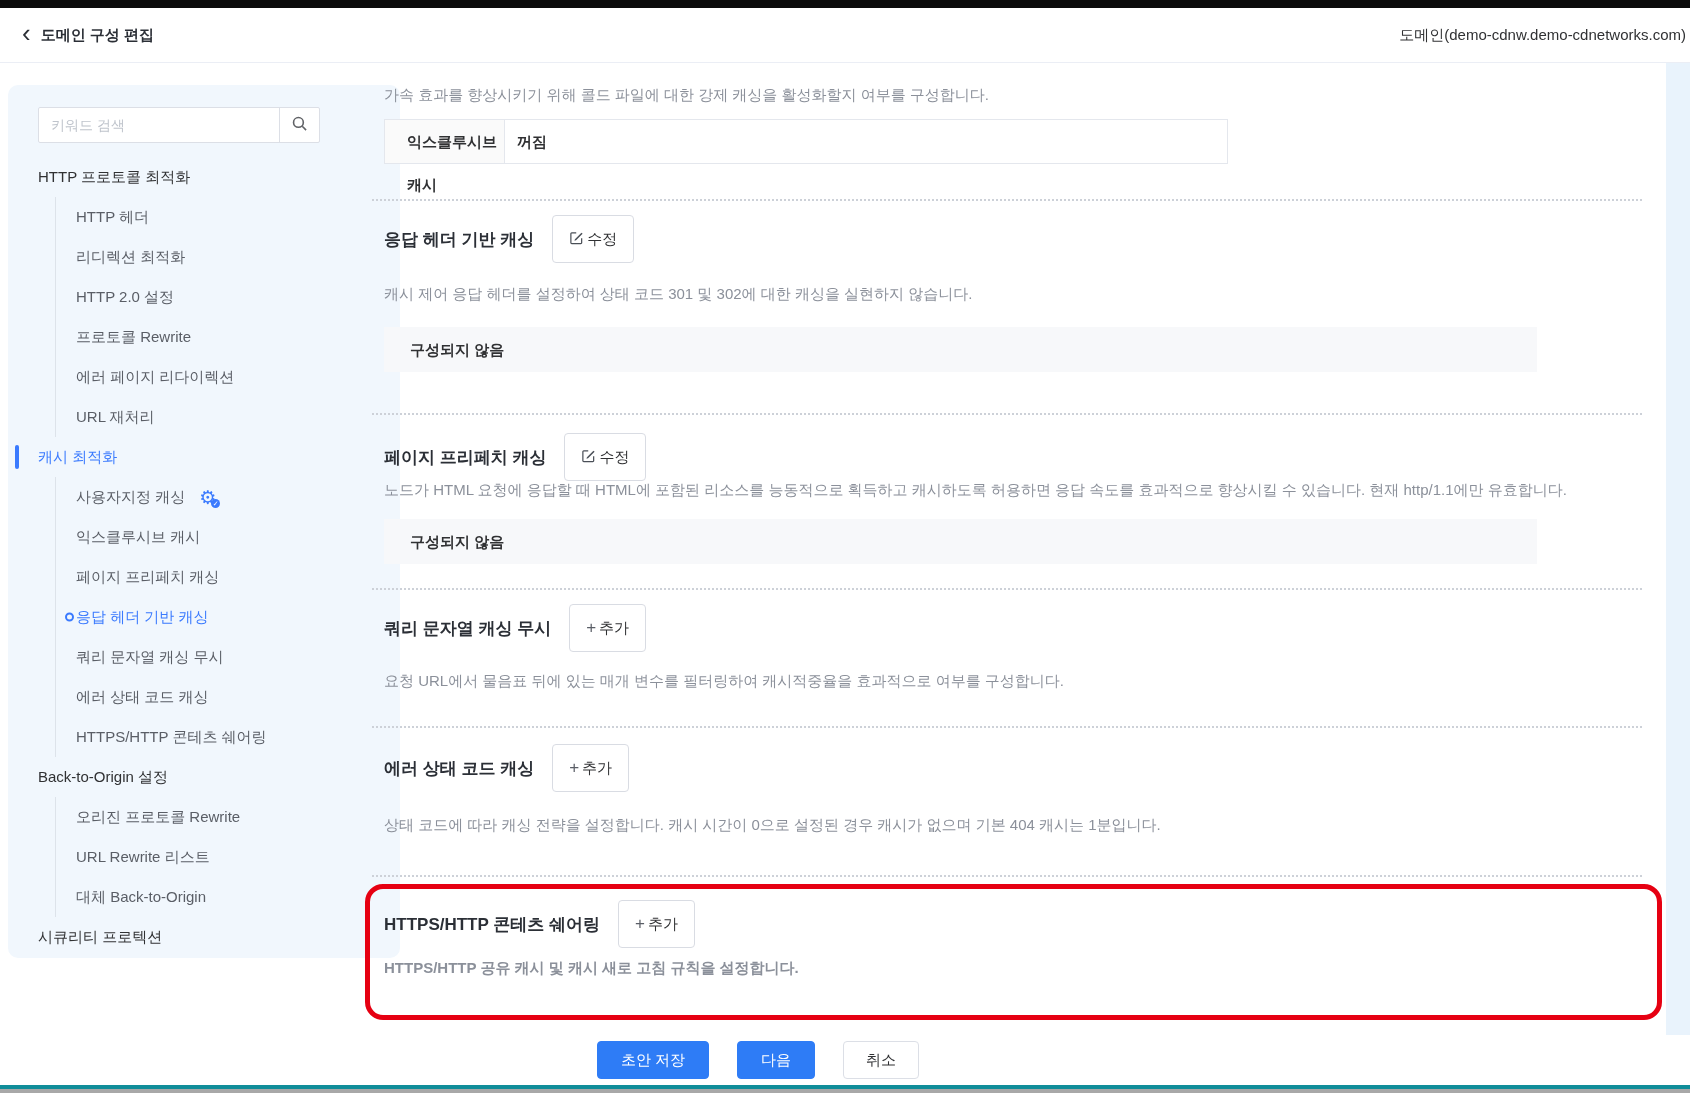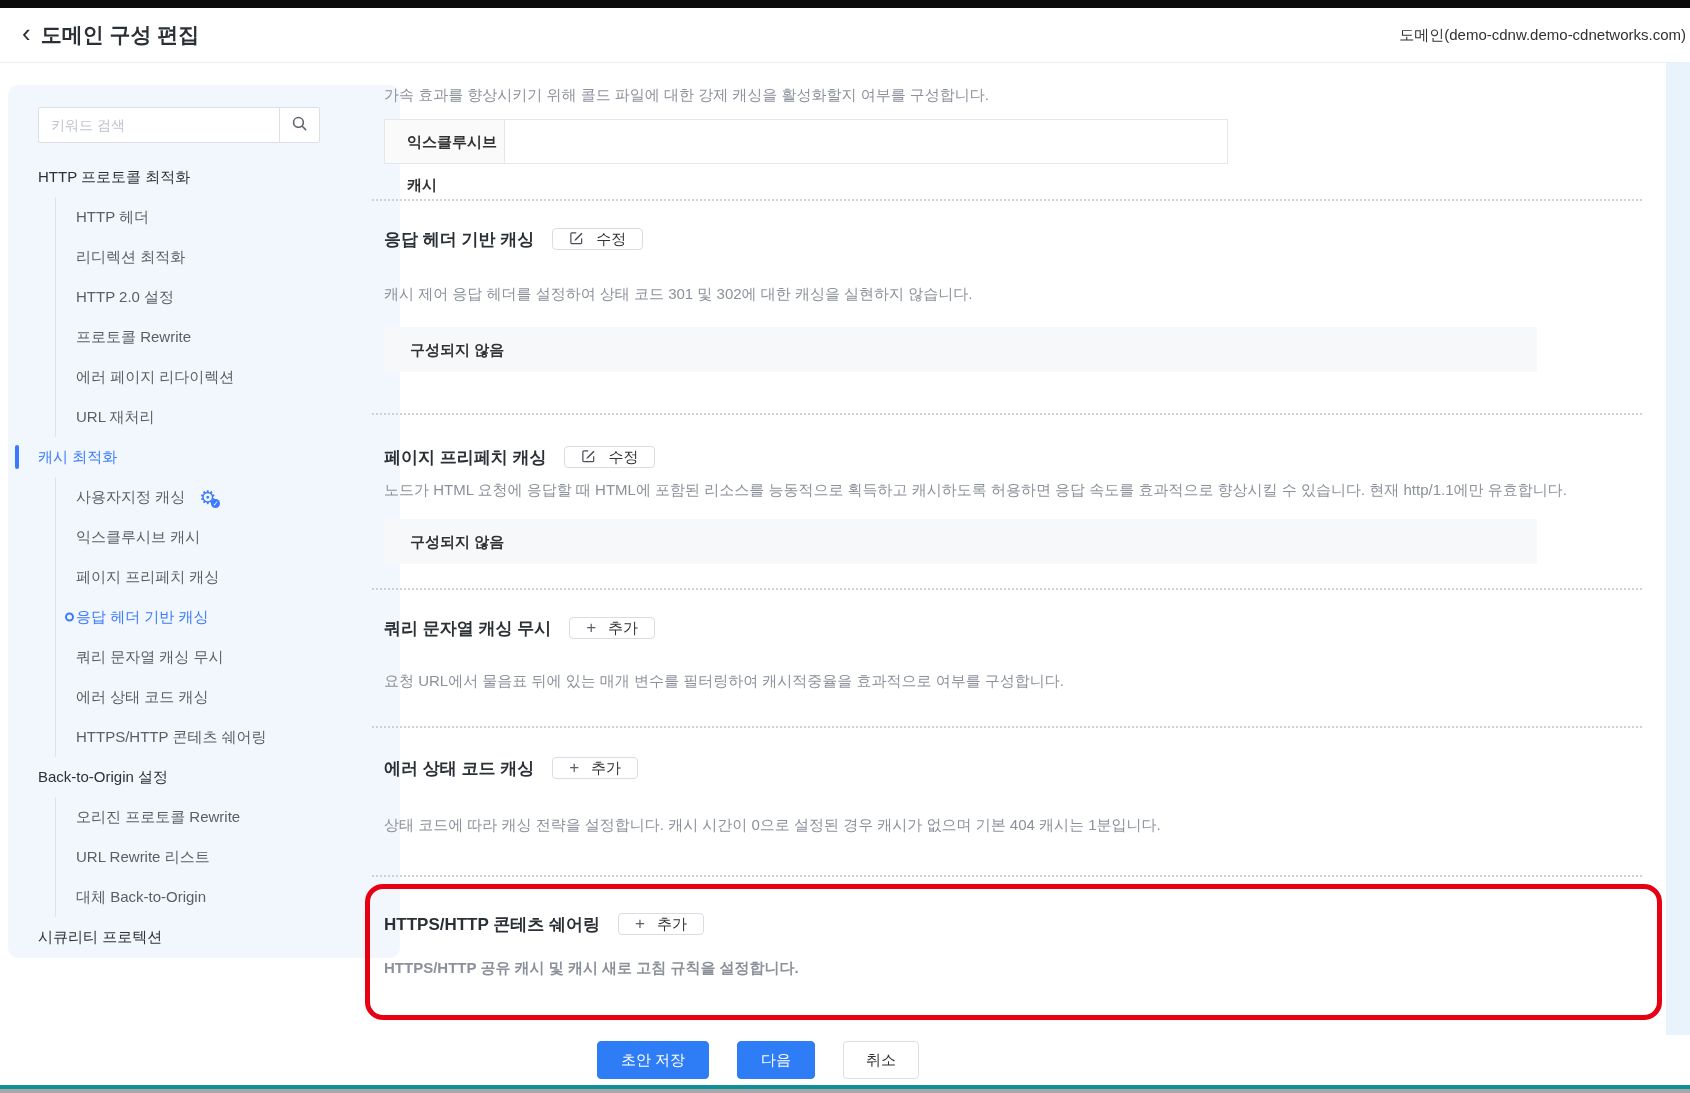--- a/index.html
+++ b/index.html
@@ -11,21 +11,21 @@
   
   .top-strip { position:absolute; top:0; left:0; width:1690px; height:8px; background:#0b0b0b; z-index:50; }
   .teal-strip { position:absolute; top:1085px; left:0; width:1690px; height:4px; background:#0f8d99; z-index:50; }
   .taskbar-strip { position:absolute; top:1089px; left:0; width:1690px; height:4px; background:#a8a8a8; z-index:50; }
 
   
   .header { position:absolute; top:8px; left:0; width:1690px; height:55px; background:#fff;
     border-bottom:1px solid #ebeef5; display:flex; align-items:center; justify-content:space-between; z-index:5; }
   .header-left { display:flex; align-items:center; gap:10px; padding-left:22px; cursor:pointer; }
   .back-chevron { font-size:26px; line-height:20px; color:#2b2f36; font-weight:400; transform:translateY(-2px); }
-  .page-title { font-size:21px; font-weight:600; color:#2b2f36; }
+  .page-title { font-size:15px; font-weight:600; color:#2b2f36; }
   .header-right { font-size:15px; color:#303133; padding-right:4px; }
 
   
   .sidebar { position:absolute; top:85px; left:8px; width:392px; height:873px; background:#f1f7fd;
     border-radius:10px; overflow:hidden; }
   .search-row { display:flex; margin:22px 0 0 30px; width:282px; height:36px; background:#fff;
     border:1px solid #dcdfe6; border-radius:2px; }
   .search-input { flex:1; border:none; outline:none; background:transparent; padding:0 12px;
     font-size:14px; color:#303133; font-family:inherit; }
   .search-input::placeholder { color:#bfc4cc; }
@@ -54,22 +54,22 @@
     border:1px solid #e4e7ed; }
   .config-key { width:120px; background:#fafafa; border-right:1px solid #e4e7ed; line-height:43px;
     padding-left:22px; font-size:15px; font-weight:700; color:#303133; }
   .config-val { flex:1; line-height:43px; padding-left:12px; font-size:15px; font-weight:600; color:#303133; }
   .divider { border-top:2px dotted #cdd1d8; height:0; width:1270px; }
   .d1 { margin-top:35px; } .d2 { margin-top:41px; } .d3 { margin-top:24px; }
   .d4 { margin-top:30px; } .d5 { margin-top:35px; }
   .sec-row { display:flex; align-items:center; gap:18px; padding-left:12px; height:36px; }
   .m20 { margin-top:20px; } .m22 { margin-top:22px; } .m24 { margin-top:24px; }
   .sec-title { font-size:17px; font-weight:700; color:#2b2f36; white-space:nowrap; }
-  .sec-btn { height:22px; padding:0 16px; background:#fff; border:1px solid #d9dce3; border-radius:4px;
-    display:flex; align-items:center; gap:12px; font-size:15px; color:#303133; cursor:pointer;
+  .sec-btn { height:48px; padding:0 16px; background:#fff; border:1px solid #d9dce3; border-radius:4px;
+    display:flex; align-items:center; gap:3px; font-size:15px; color:#303133; cursor:pointer;
     font-family:inherit; }
   .plus-glyph { font-size:17px; color:#5a5e66; line-height:1; transform:translateY(-1px); }
   .sec-desc { padding-left:12px; font-size:15px; color:#8b909a; line-height:30px; }
   .desc1 { margin-top:22px; } .desc2 { } .desc3 { margin-top:20px; }
   .desc4 { margin-top:24px; } 
   .status-box { margin-top:18px; margin-left:12px; width:1153px; height:45px; background:#f7f8fa;
     line-height:45px; padding-left:26px; font-size:15px; font-weight:700; color:#303133; }
   .status2 { margin-top:14px; }
 
   
@@ -164,20 +164,21 @@
       <div class="nav-top">시큐리티 프로텍션</div>
     </div>
   </nav>
 </aside>
 
 <main class="main">
   <div class="intro">가속 효과를 향상시키기 위해 콜드 파일에 대한 강제 캐싱을 활성화할지 여부를 구성합니다.</div>
 
   <div class="config-table">
     <div class="config-key">익스클루시브 캐시</div>
+    <div class="config-val">꺼짐</div>
   </div>
 
   <div class="divider d1"></div>
 
   <div class="sec-row m20">
     <span class="sec-title">응답 헤더 기반 캐싱</span>
     <button class="sec-btn">
       <span>
         <svg width="15" height="15" viewBox="0 0 16 16" fill="none">
           <path d="M13.5 8.8V13.6a.9.9 0 0 1-.9.9H2.9a.9.9 0 0 1-.9-.9V3.9a.9.9 0 0 1 .9-.9h4.8" stroke="#4a4f57" stroke-width="1.3"></path>

